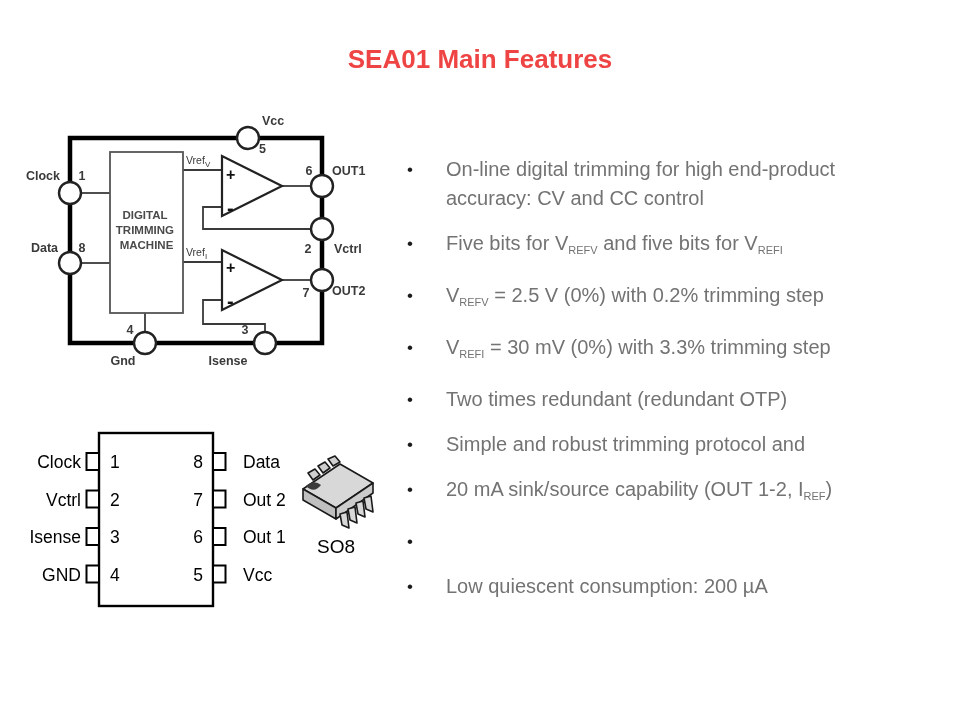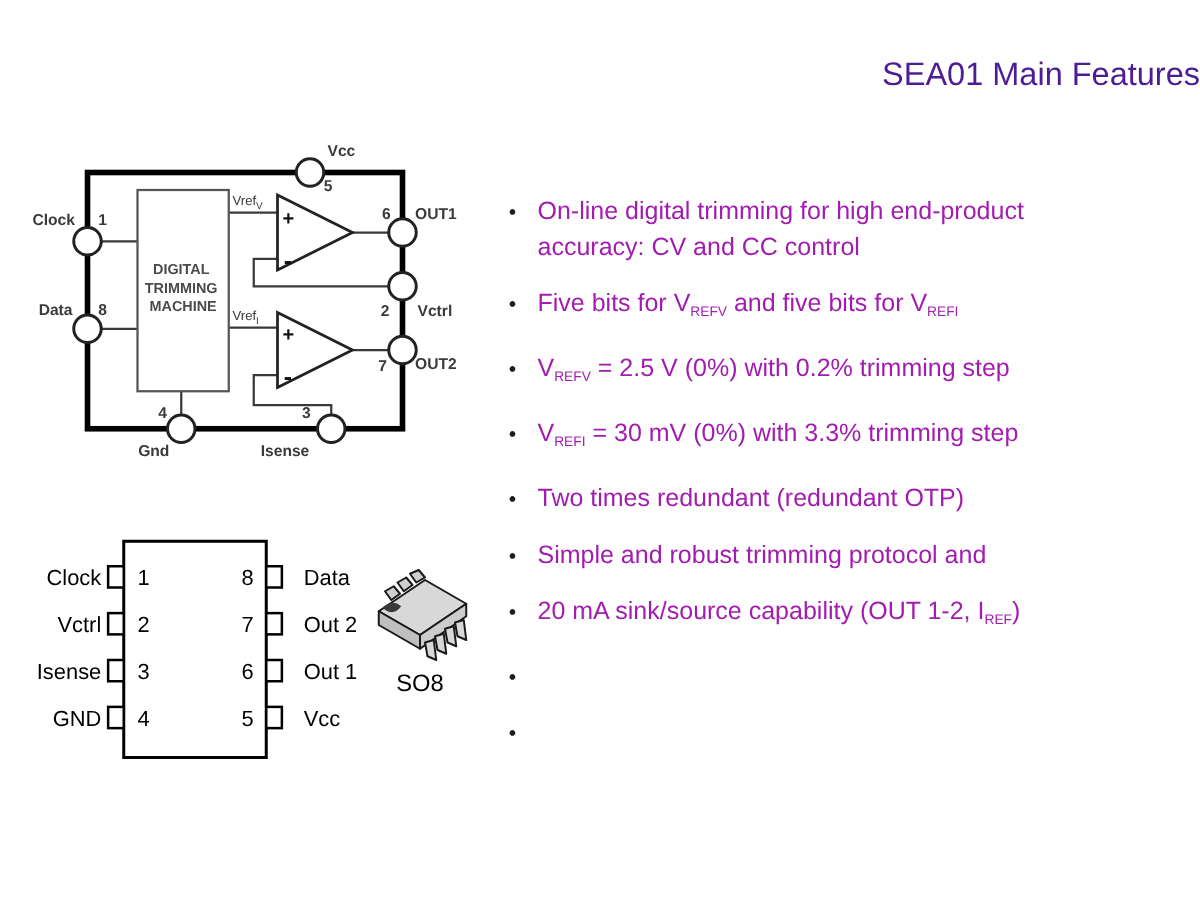--- a/index.html
+++ b/index.html
@@ -1,25 +1,25 @@
 <!DOCTYPE html>
 <html><head>
 <meta charset="utf-8">
 <style>
   html,body{margin:0;padding:0;background:#fff;}
   .slide{position:relative;width:960px;height:720px;background:#ffffff;overflow:hidden;
          font-family:"Liberation Sans",sans-serif;color:#1c1c1c;}
-  .title{position:absolute;top:44px;left:0;width:100%;text-align:right;
-         font-size:26px;font-weight:normal;color:#4c1d95;}
+  .title{position:absolute;top:44px;left:0;width:100%;text-align:center;
+         font-size:26px;font-weight:bold;color:#ef4444;}
   svg text{font-family:"Liberation Sans",sans-serif;}
   .features{position:absolute;left:407px;top:155px;width:548px;}
   .features ul{list-style:none;margin:0;padding:0;}
   .features li{display:flex;gap:11px;margin-bottom:16px;}
   .dot{width:12px;font-size:17px;line-height:29px;color:#1c1c1c;flex:0 0 auto;}
-  .txt{font-size:20px;line-height:29px;color:#a21caf;}
+  .txt{font-size:20px;line-height:29px;color:#737373;margin-left:16px;}
   .txt .line{white-space:nowrap;}
   .sub{font-size:11px;vertical-align:-4px;}
 </style>
 </head>
 <body>
 
 <div class="slide">
 
   <div class="title">SEA01 Main Features</div>
 
@@ -185,17 +185,20 @@
           <span class="dot">•</span>
           <div class="txt">
             <div class="line"><span>20 mA sink/source capability (OUT 1-2, I</span><span class="sub">REF</span><span>)</span></div>
           </div>
         </li>
         <li>
           <span class="dot">•</span>
         </li>
         <li>
           <span class="dot">•</span>
+          <div class="txt">
+            <div class="line"><span>Low quiescent consumption: 200 µA</span></div>
+          </div>
         </li>
       </ul>
   </div>
 
 </div>
 
 </body></html>

